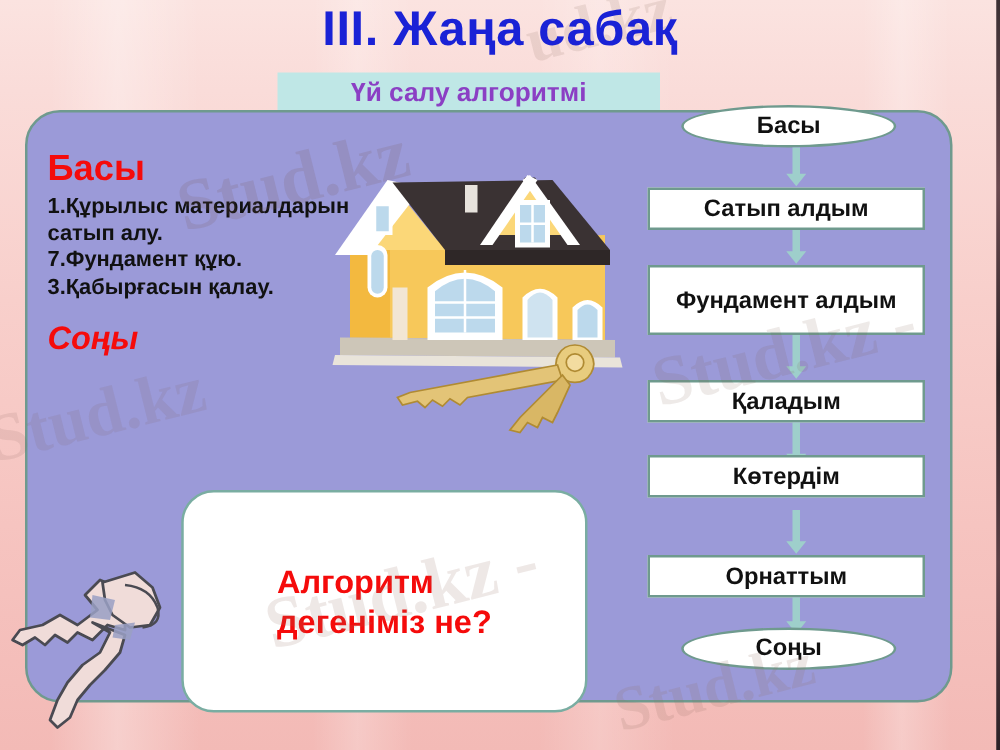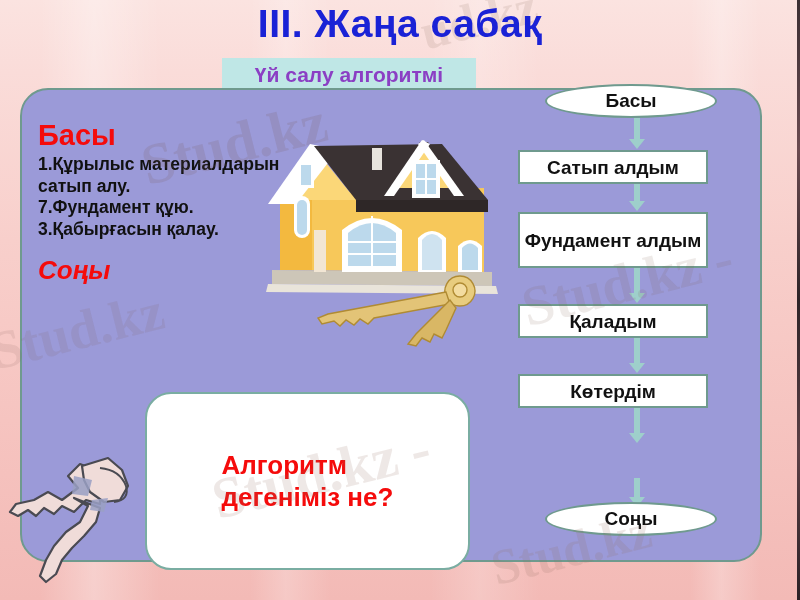--- a/index.html
+++ b/index.html
@@ -31,21 +31,21 @@
 
   
   #title{
     position:absolute; left:0; top:-2px; width:800px; height:52px;
     text-align:center; color:#1a22d6; font-weight:bold; font-size:39px;
     letter-spacing:.5px; line-height:52px; white-space:nowrap;
   }
 
   
   #subtitle{
-    position:absolute; left:222px; top:58px; width:254px; height:34px;
+    position:absolute; left:222px; top:58px; width:306px; height:34px;
     background:#bfe7e6; color:#8b3fc4; font-weight:bold; font-size:21px;
     text-align:center; line-height:34px; white-space:nowrap;
   }
 
   
   #panel{
     position:absolute; left:20px; top:88px; width:742px; height:474px;
     background:#9b9ad8; border:2px solid #6f9a8e;
     border-radius:28px;
   }
@@ -73,21 +73,21 @@
 
   
   #flow{ position:absolute; left:518px; top:84px; width:240px; height:452px; }
   .fl-ellipse{
     position:absolute; left:27px; width:172px; height:34px;
     background:#fff; border:2px solid #6f9a8e; border-radius:50%/50%;
     display:flex; align-items:center; justify-content:center;
     font-weight:bold; font-size:19px; color:#111; white-space:nowrap;
   }
   .fl-box{
-    position:absolute; left:0; width:190px;
+    position:absolute; left:0; width:222px;
     background:#fff; border:2px solid #6f9a8e;
     display:flex; align-items:center; justify-content:center; text-align:center;
     font-weight:bold; font-size:19px; color:#111; line-height:23px;
   }
   .fl-arrow{
     position:absolute; left:116px; width:6px;
     background:#9ecfcb;
   }
   .fl-arrow::after{
     content:""; position:absolute; left:-5px; bottom:-9px;
@@ -217,23 +217,24 @@
 
     <div class="fl-box" style="top:66px;height:34px;">Сатып алдым</div>
     <div class="fl-arrow" style="top:100px;height:18px;"></div>
 
     <div class="fl-box" style="top:128px;height:56px;">Фундамент алдым</div>
     <div class="fl-arrow" style="top:184px;height:26px;"></div>
 
     <div class="fl-box" style="top:220px;height:34px;">Қаладым</div>
     <div class="fl-arrow" style="top:254px;height:26px;"></div>
 
-    <div class="fl-box" style="top:290px;height:34px;text-align:center;">Көтердім</div>
+    <div class="fl-box" style="top:280px;height:34px;text-align:center;">Көтердім</div>
     <div class="fl-arrow" style="top:324px;height:26px;"></div>
 
+    <div class="fl-box" style="top:360px;height:34px;">Орнаттым</div>
     <div class="fl-arrow" style="top:394px;height:20px;"></div>
 
     <div class="fl-ellipse" style="top:418px;">Соңы</div>
   </div>
 
   <div class="wm wm-c">Stud.kz -</div>
 
   <div id="question-card">
     <div id="question-text">Алгоритм
 дегеніміз не?</div>

